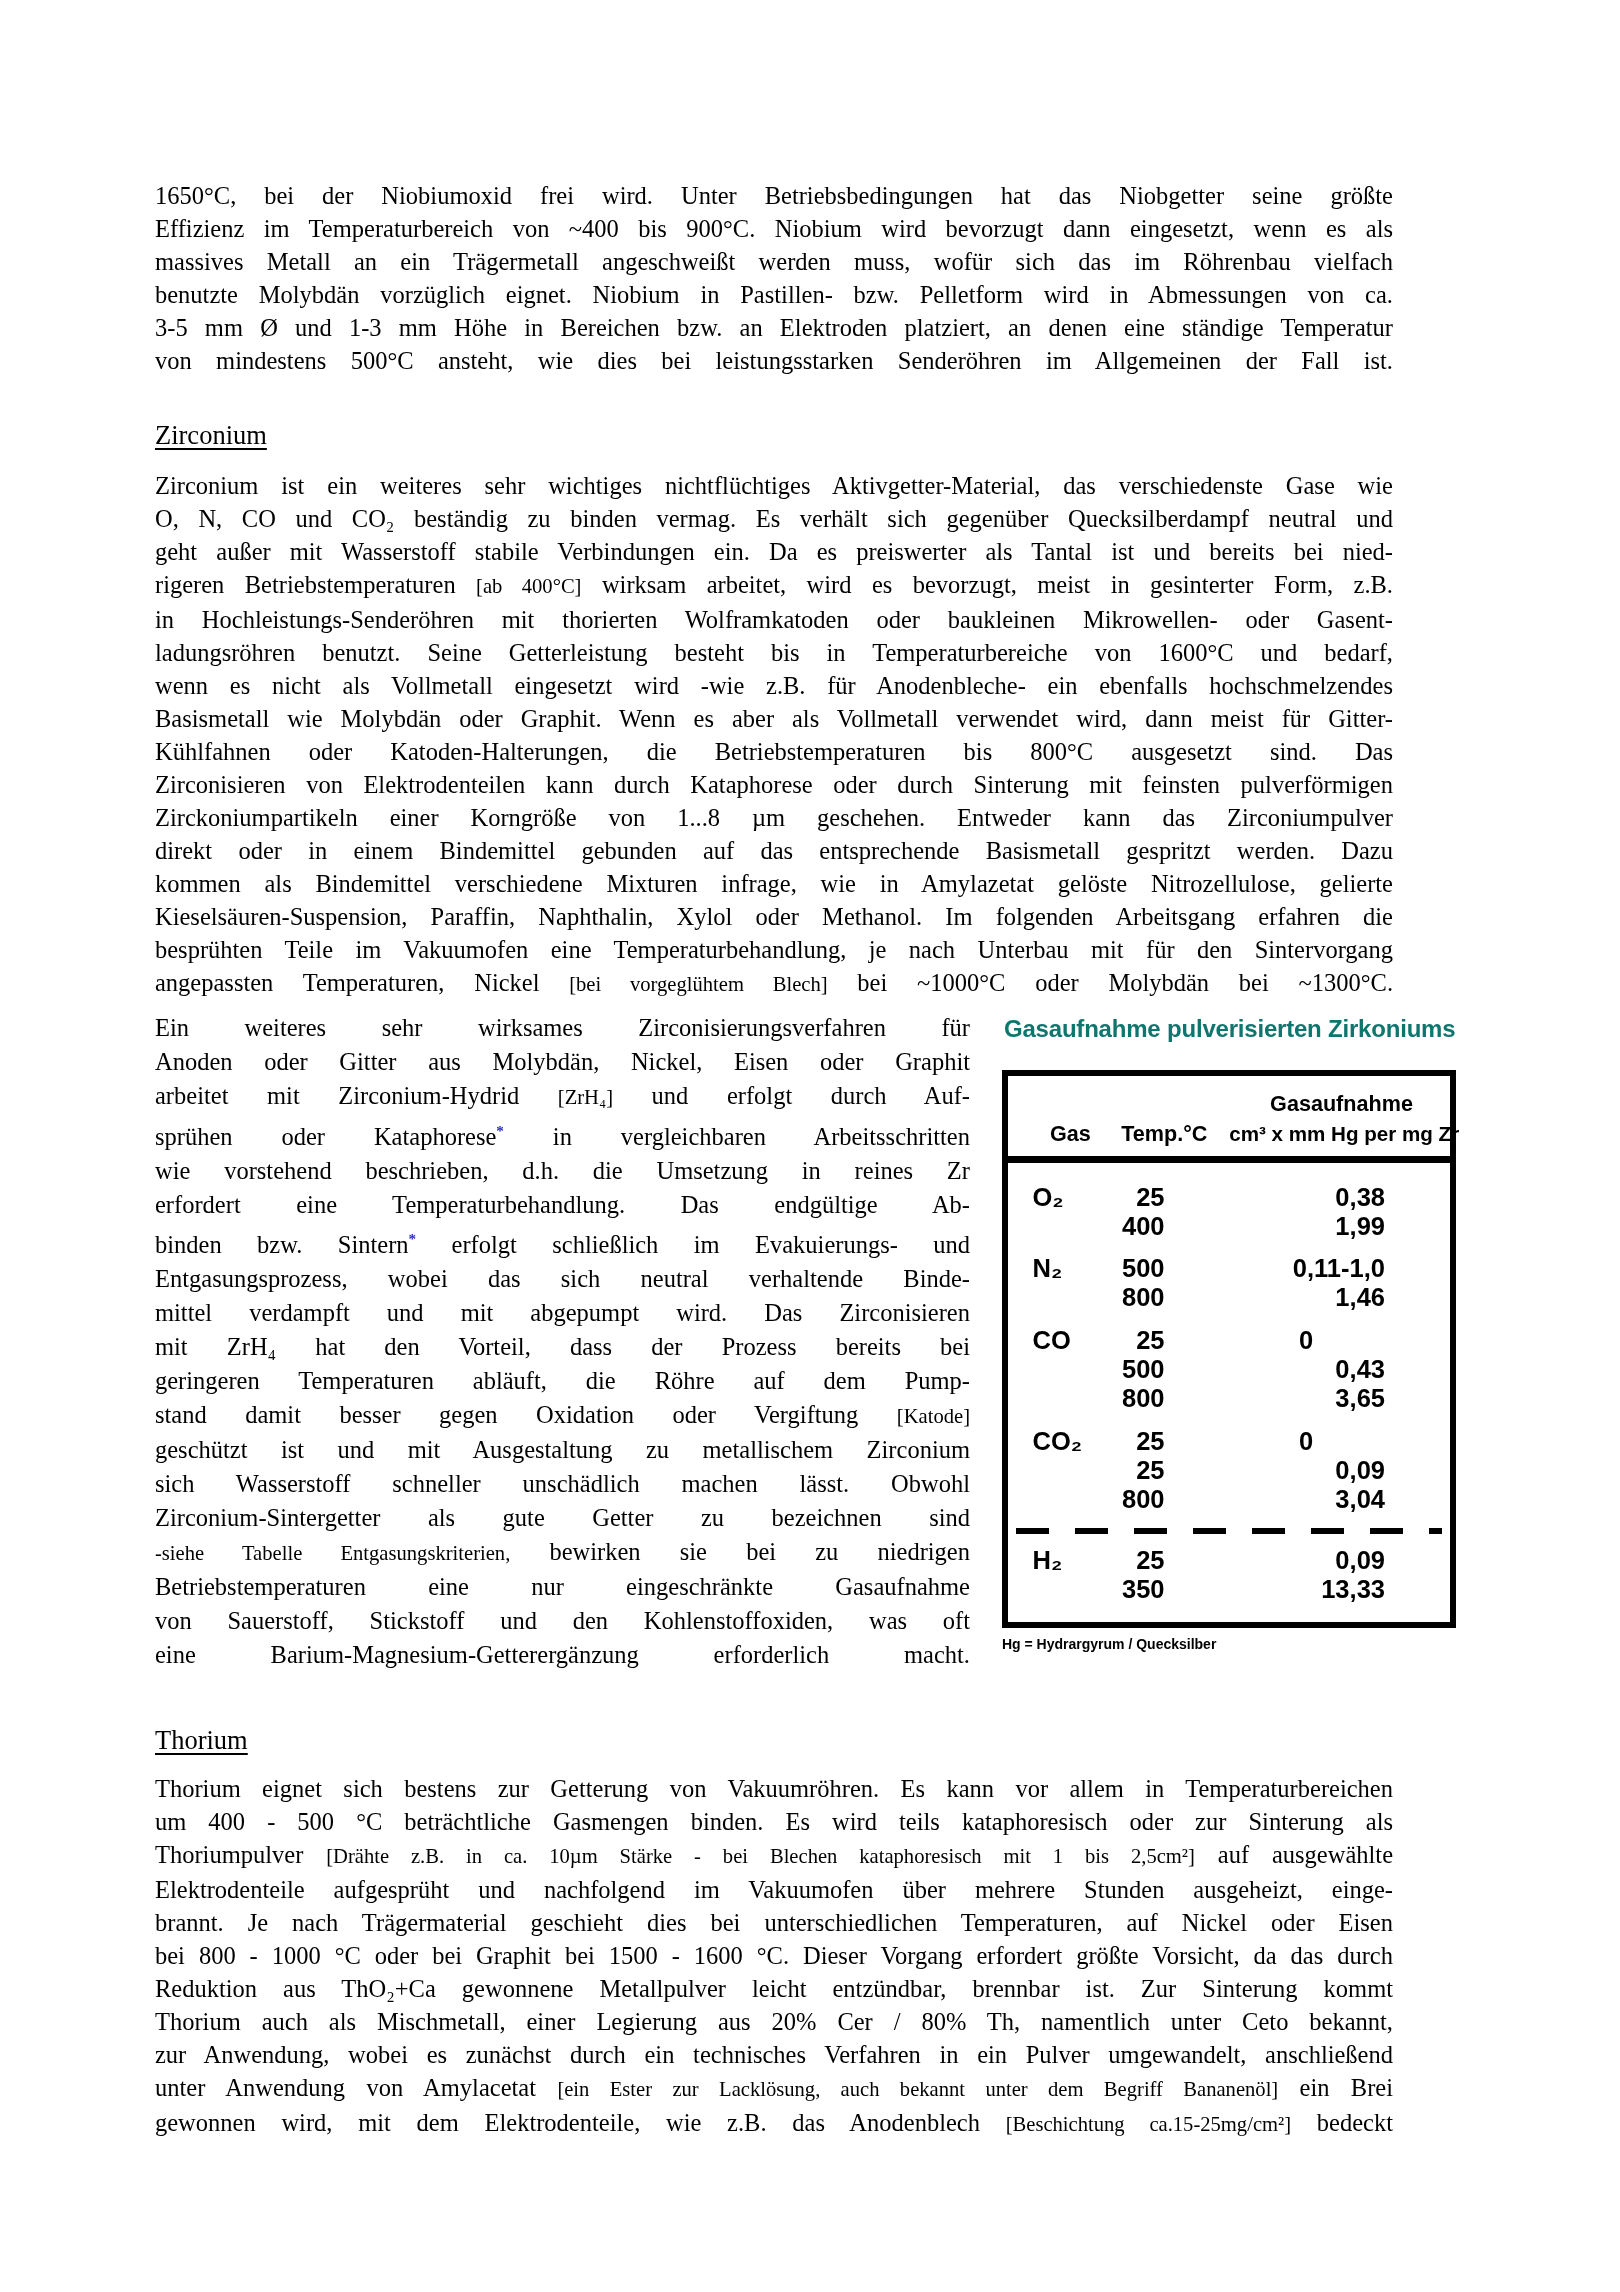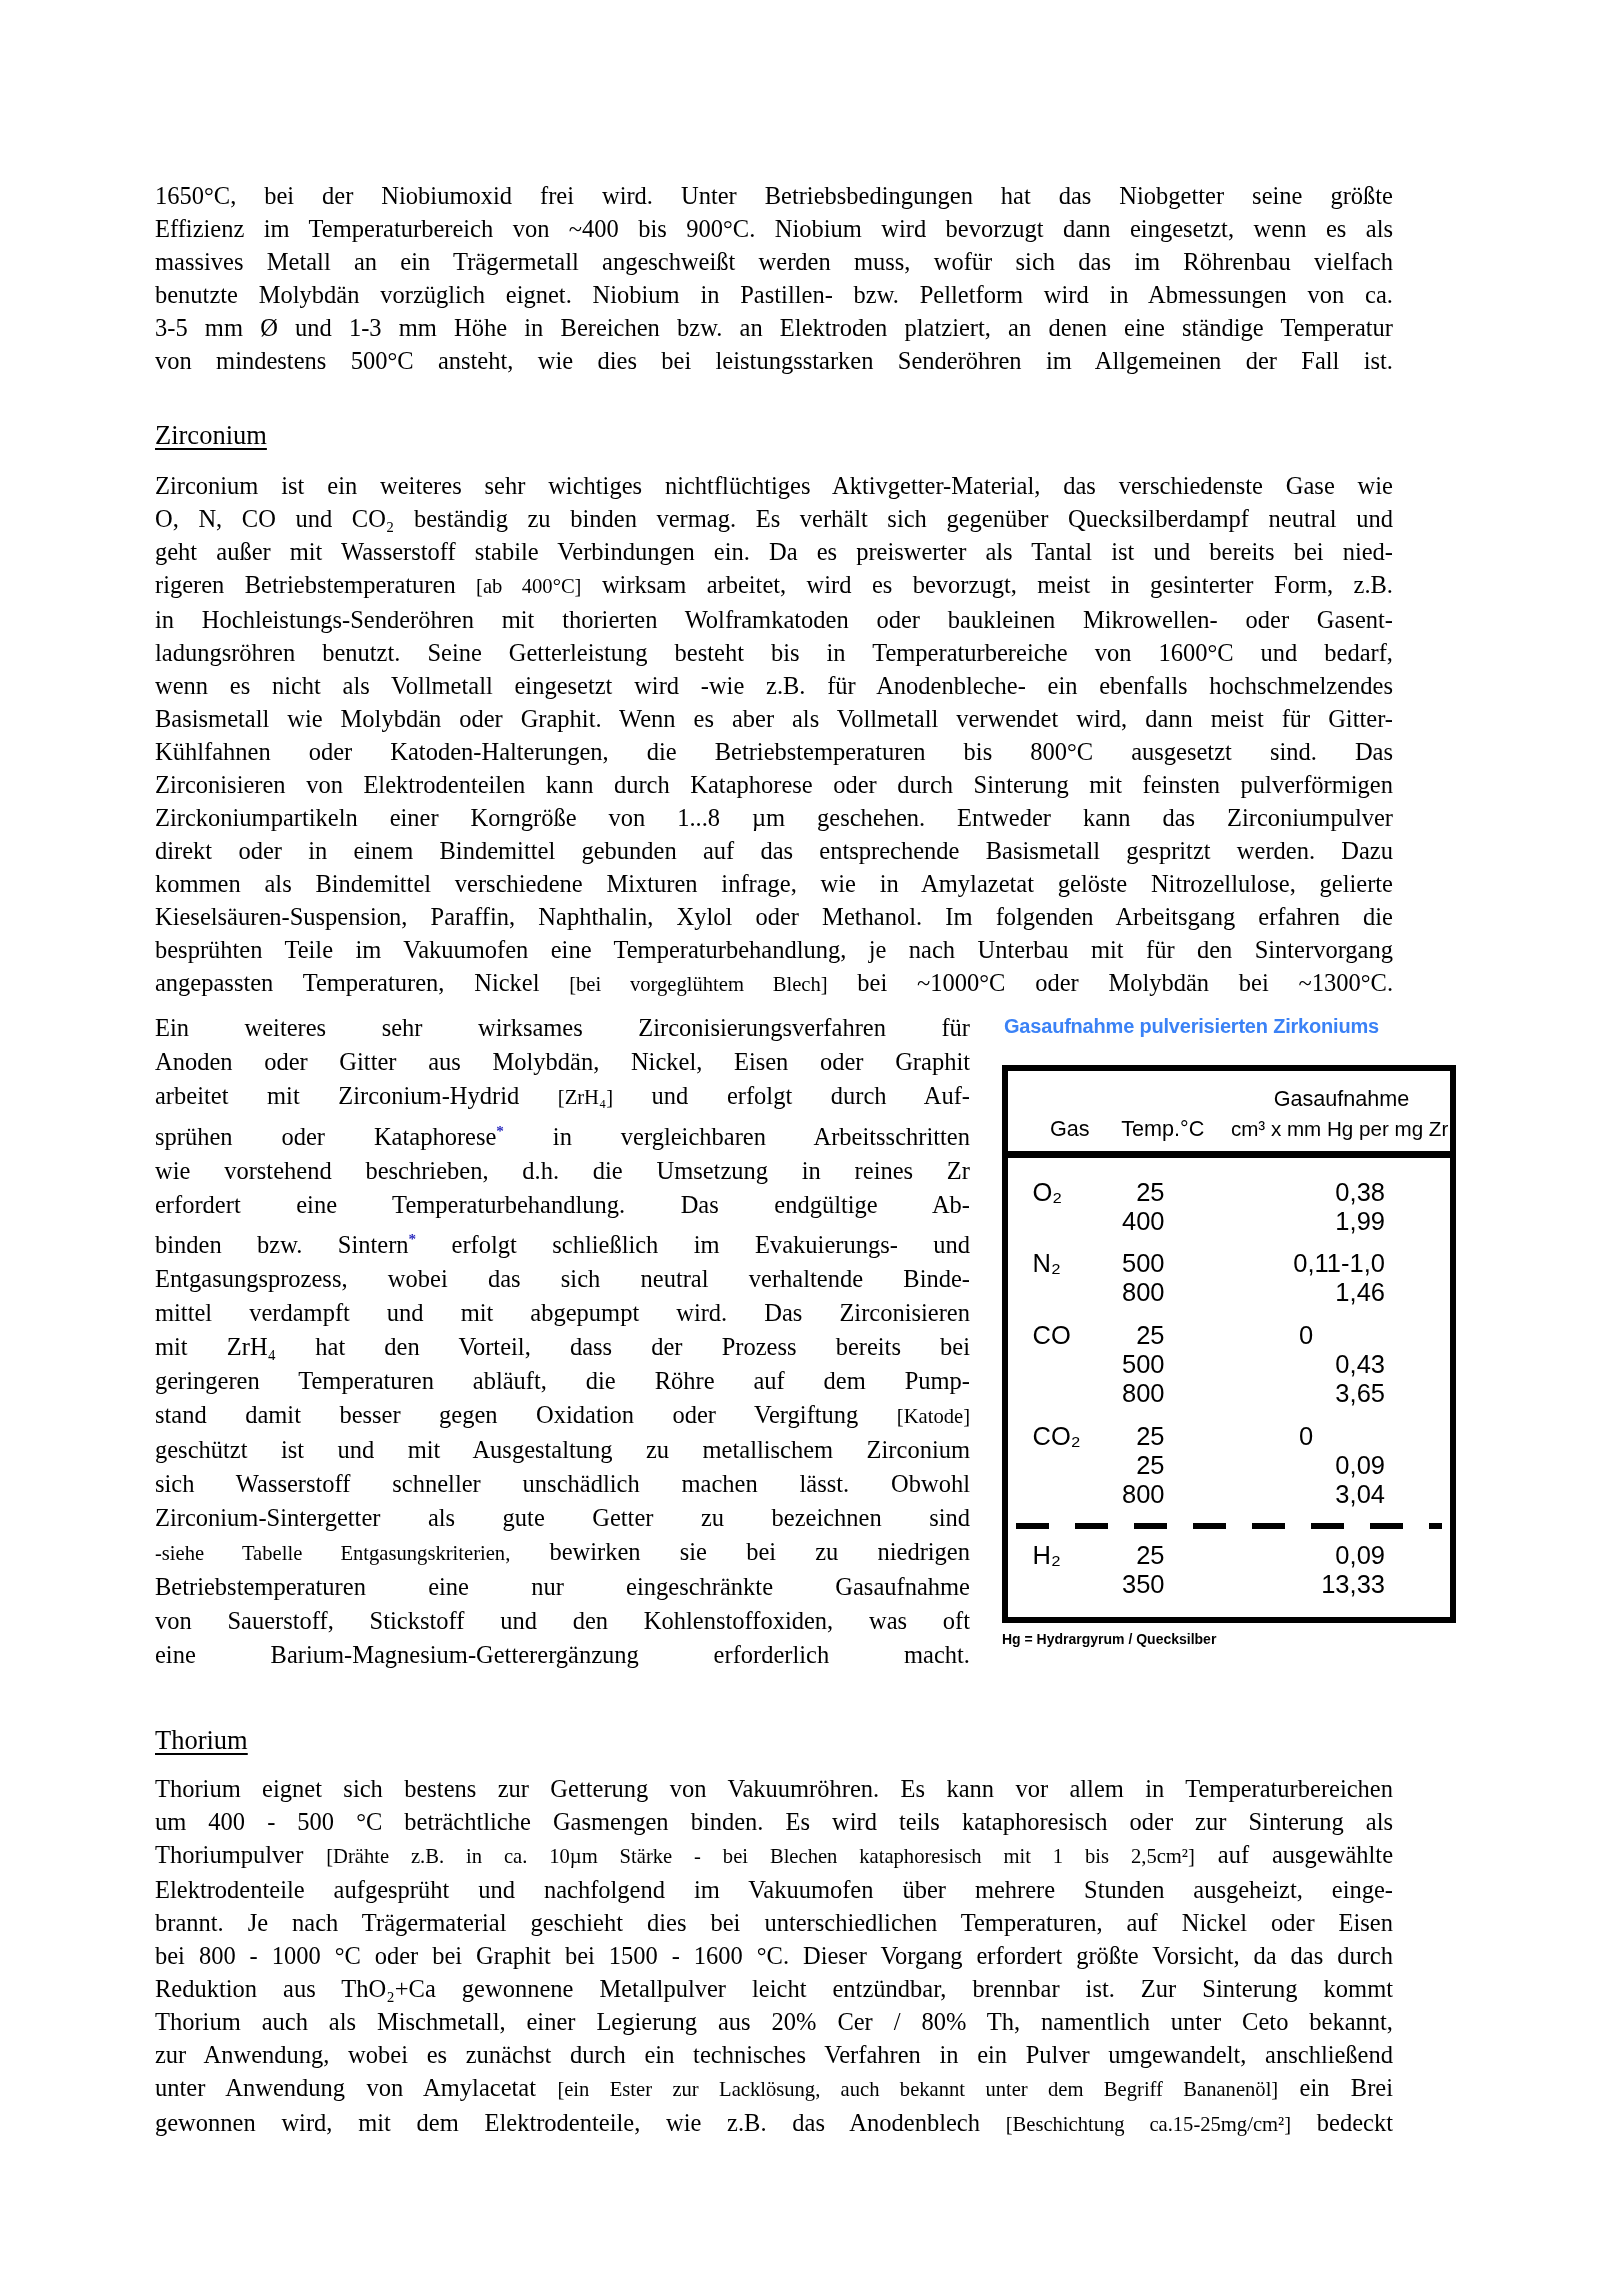--- a/index.html
+++ b/index.html
@@ -54,32 +54,32 @@
     width:815px;
     flex:0 0 815px;
     font-size:24.5px;
     line-height:34px;
   }
   #right-col { flex:1 1 auto; min-width:0; }
   .table-title {
     margin:3.9px 0 0 34px;
     font-family:"Liberation Sans", sans-serif;
     font-weight:bold;
-    font-size:20px;
+    font-size:24px;
     letter-spacing:-0.2px;
-    color:#3b82f6;
+    color:#0f766e;
     white-space:nowrap;
   }
   .gbox {
     margin:27.4px 0 0 32px;
     width:442px;
     border:6.9px solid #000;
     background:#fff;
     font-family:"Liberation Sans", sans-serif;
-    font-weight:normal;
+    font-weight:bold;
   }
   .thead { padding-top:13.7px; }
   .uptake1 {
     margin-left:225px;
     text-align:center;
     font-size:21.6px;
     line-height:27.4px;
   }
   .h2row {
     display:flex;

